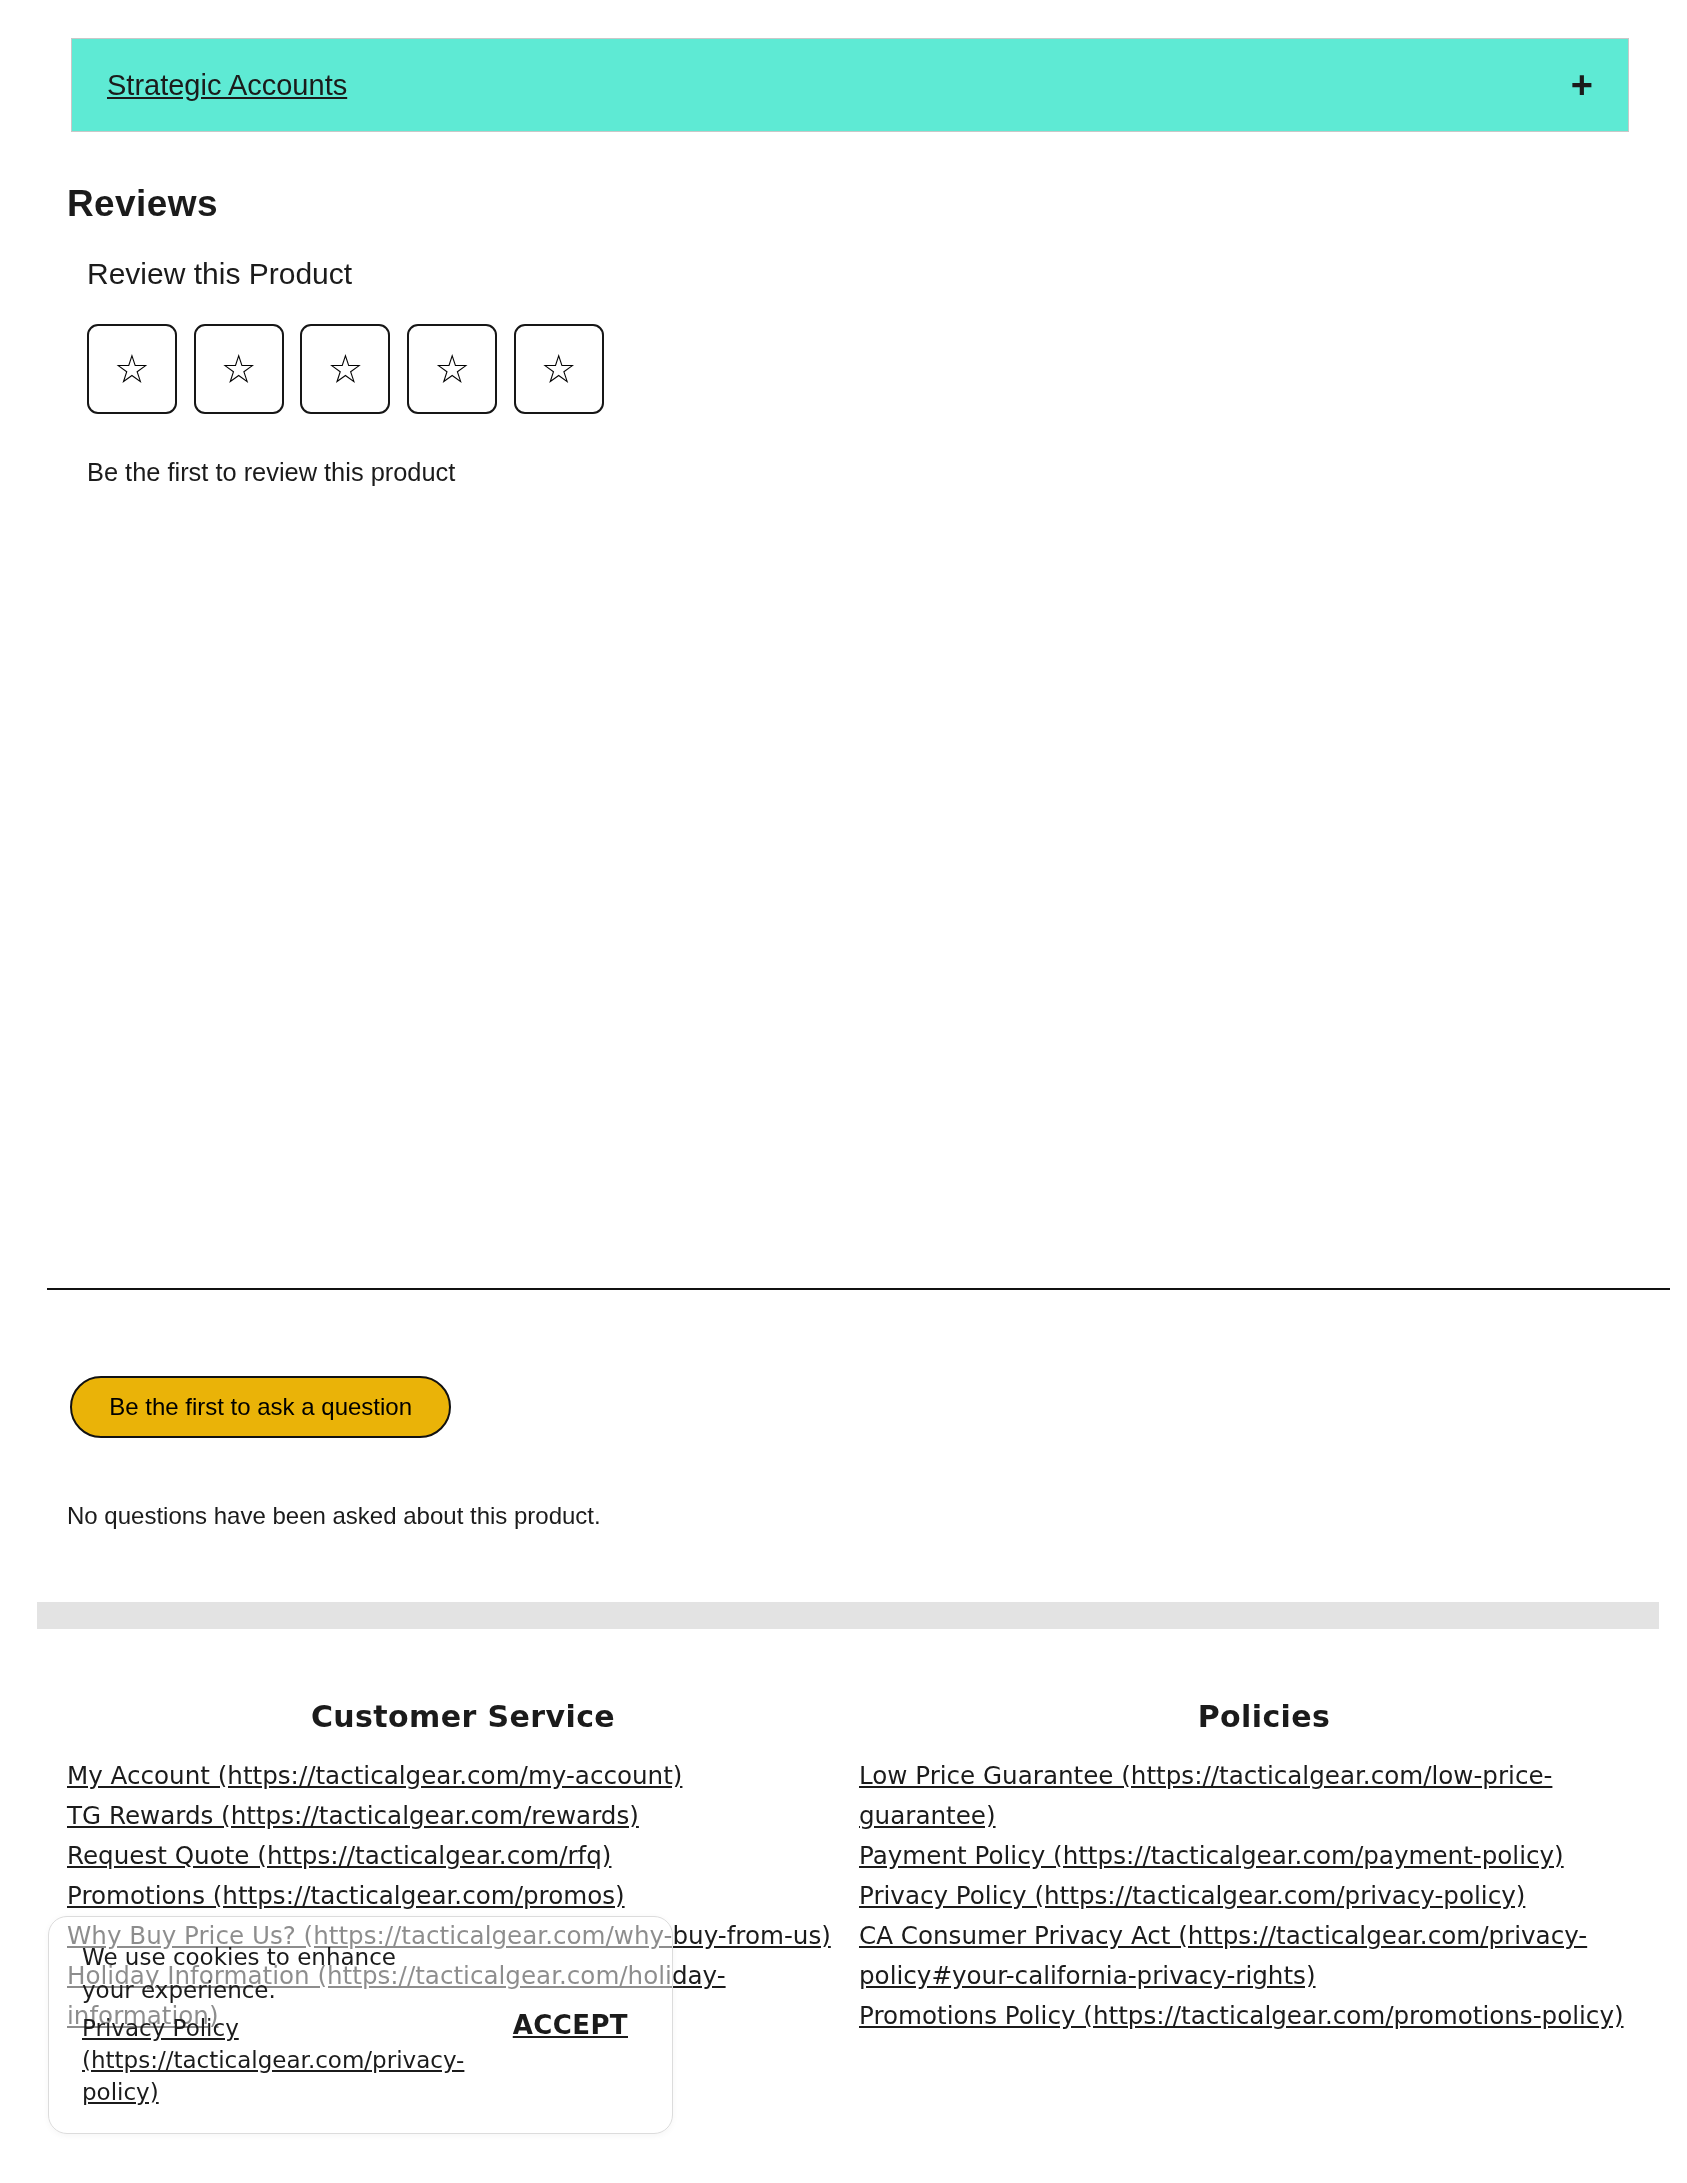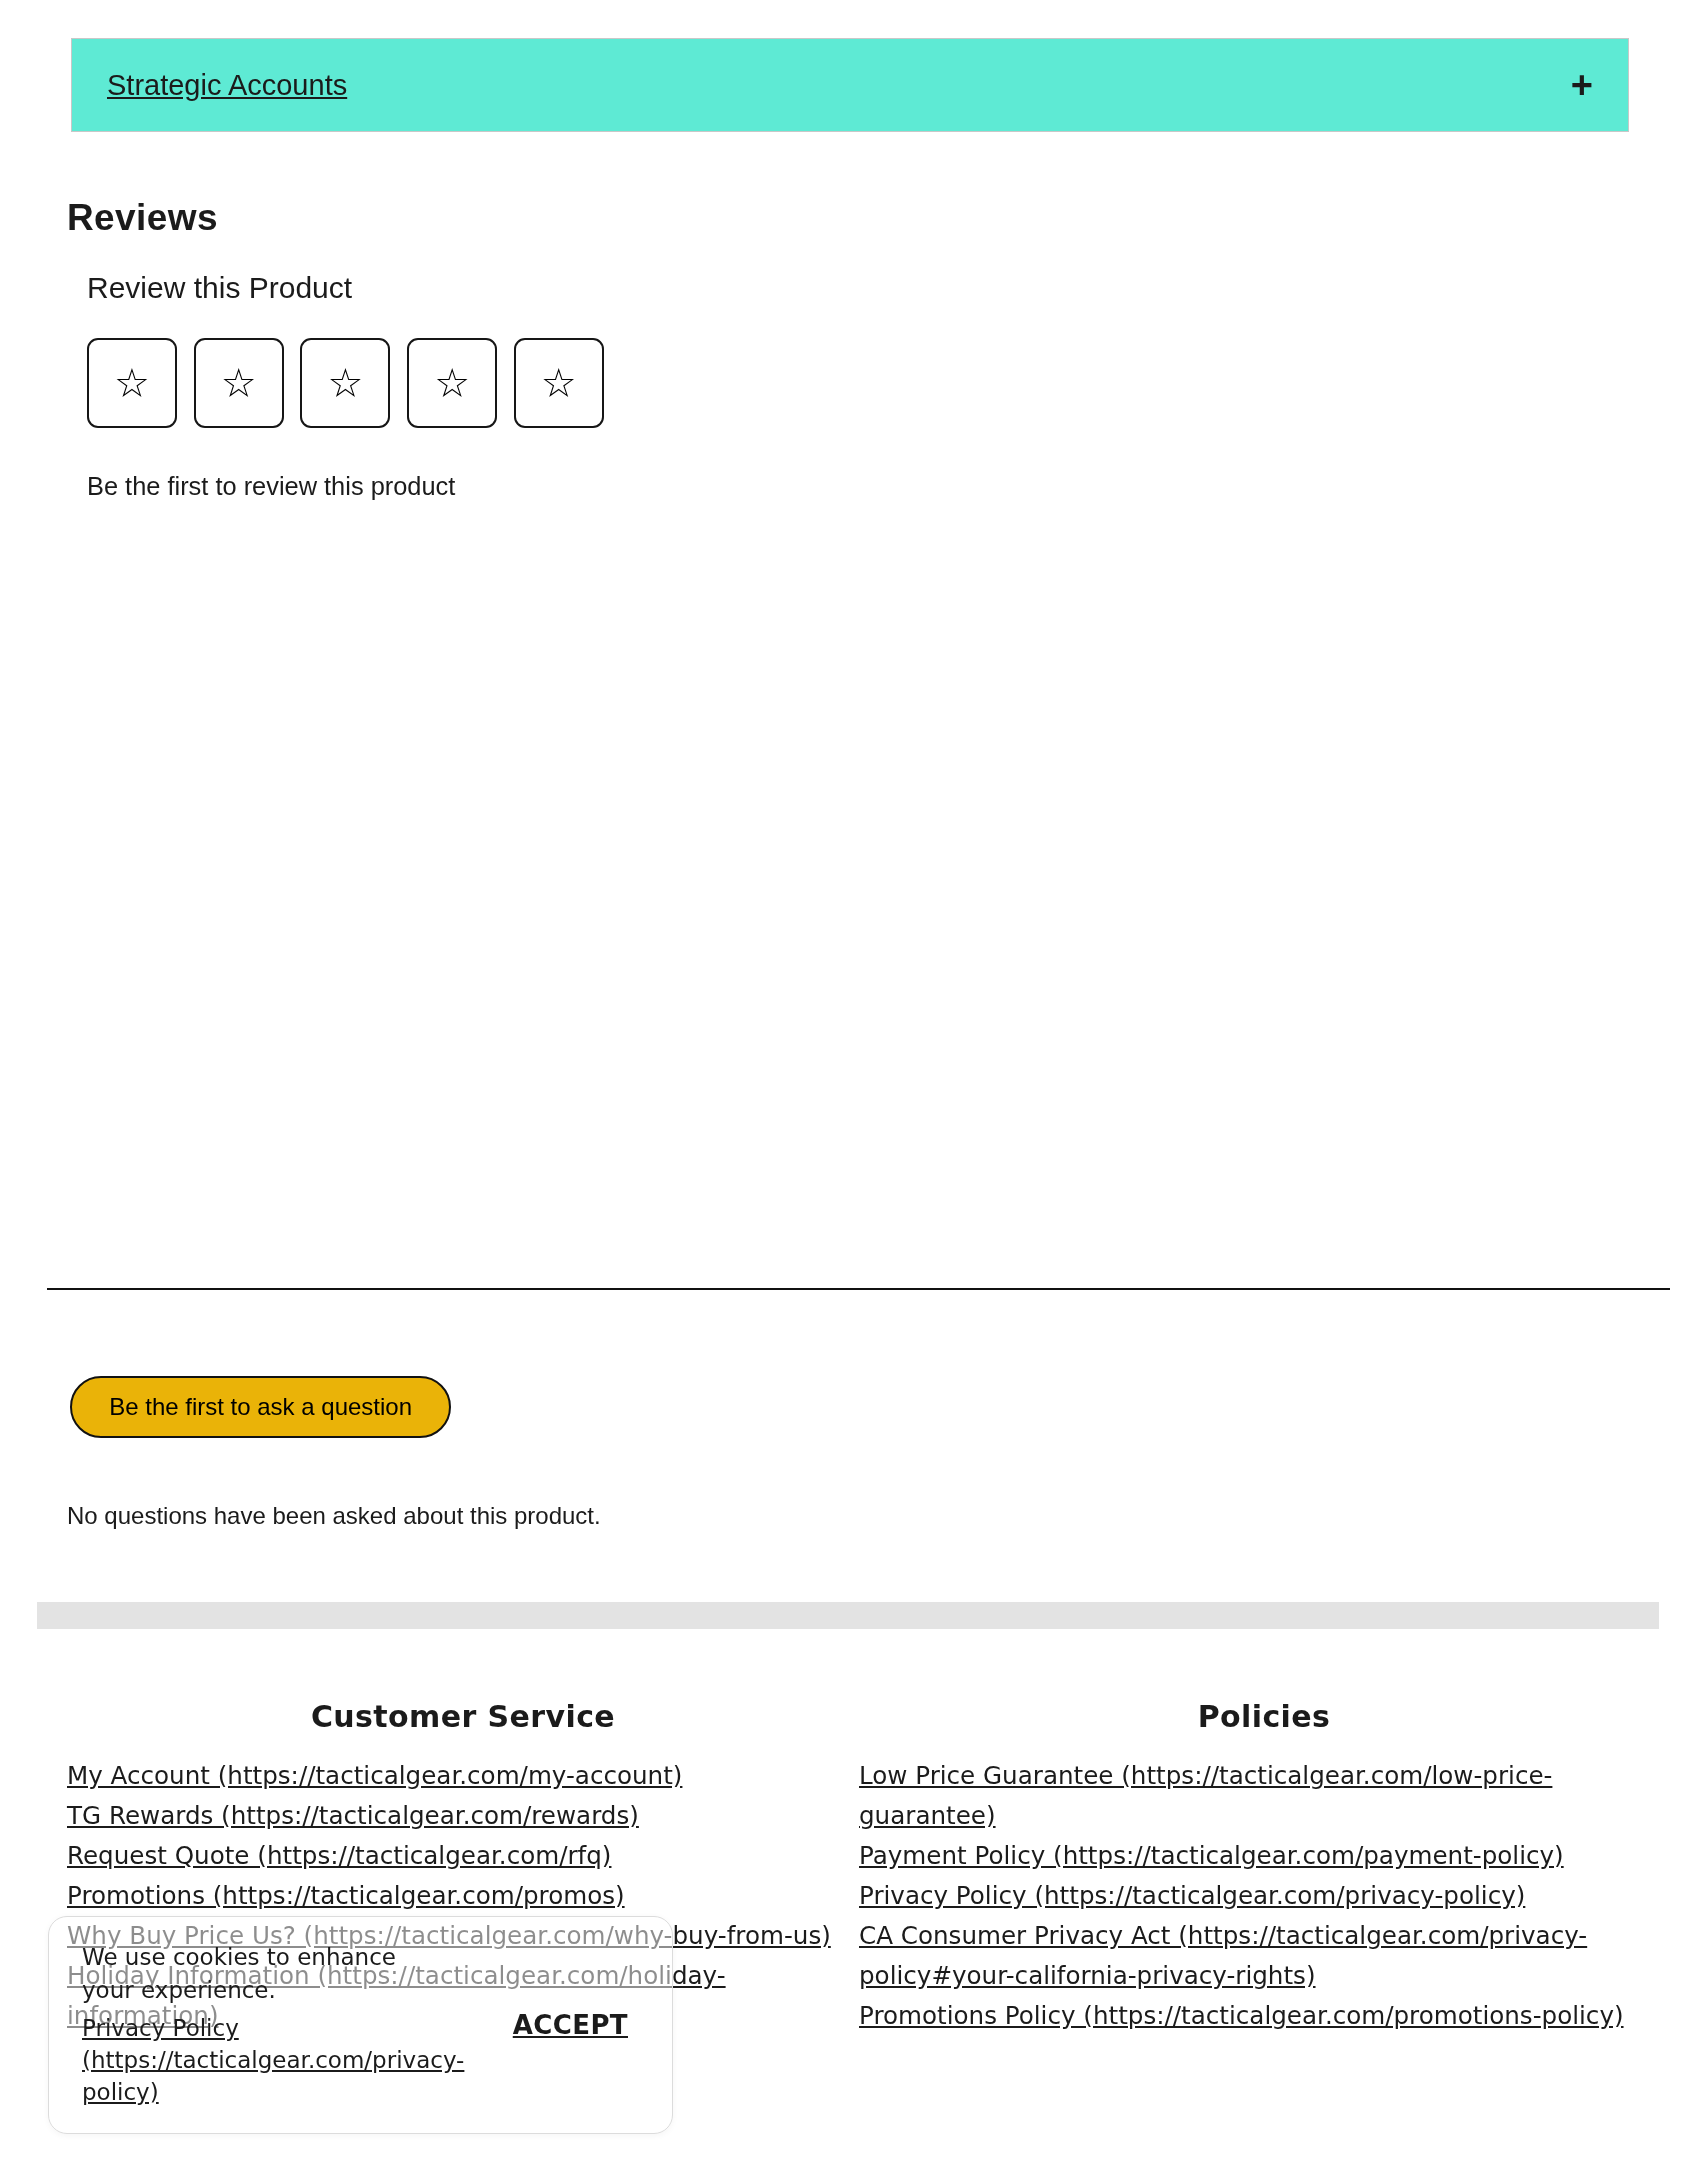--- a/index.html
+++ b/index.html
@@ -14,21 +14,21 @@
   a{color:var(--text);text-decoration:underline;}
 
   
   .accordion{position:absolute;left:71px;top:38px;width:1558px;height:94px;
     border:1.6px solid var(--border-gray);background:#5eead4;
     display:flex;align-items:center;justify-content:space-between;padding:0 35px;}
   .accordion-title{font-size:29px;text-decoration:underline;cursor:pointer;}
   .accordion-plus{font-size:38px;font-weight:700;line-height:1;cursor:pointer;}
 
   
-  .reviews{position:absolute;left:67px;top:197px;width:1558px;}
+  .reviews{position:absolute;left:67px;top:183px;width:1558px;}
   .section-heading{font-size:37px;font-weight:700;letter-spacing:0.4px;}
   .review-sub{margin:32px 0 0 20px;font-size:30px;}
   .star-row{margin:33px 0 0 20px;display:flex;gap:16.7px;}
   .star-btn{width:90px;height:90px;background:#fff;border:2.4px solid #161616;
     border-radius:11px;display:flex;align-items:center;justify-content:center;cursor:pointer;}
   .star-glyph{font-size:40px;line-height:1;font-family:"DejaVu Sans",sans-serif;}
   .review-empty{margin:44px 0 0 20px;font-size:25.4px;}
 
   
   .divider{position:absolute;left:47px;top:1288px;width:1623px;height:2.4px;background:#111;}

